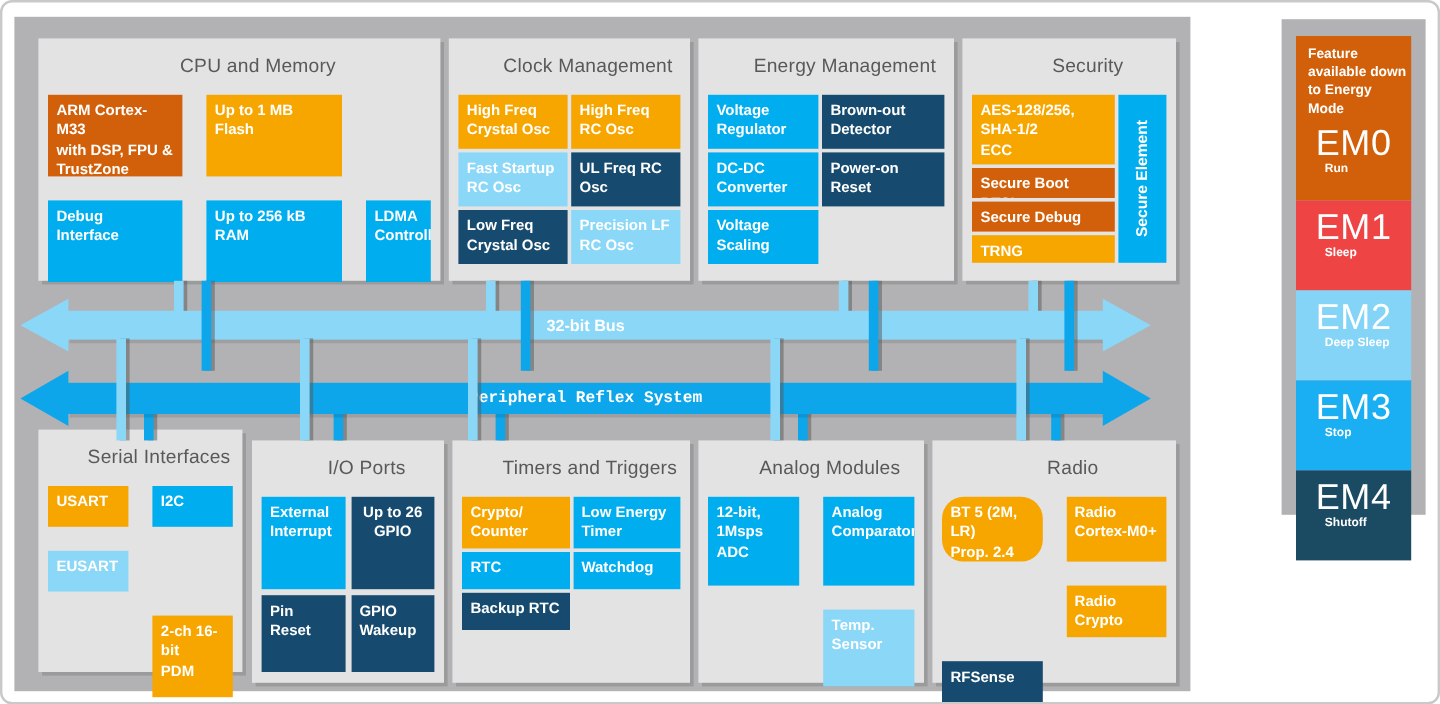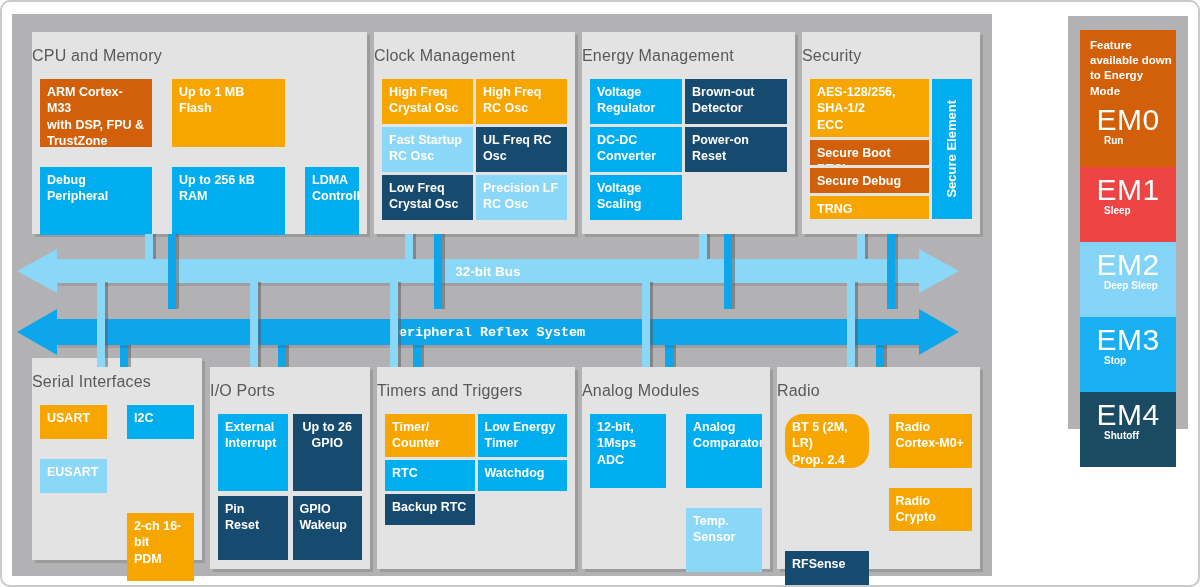--- a/index.html
+++ b/index.html
@@ -1,21 +1,21 @@
 <!DOCTYPE html>
 <html style="--orange: #f7a600; --darkorange: #d2600a; --blue: #00aeef; --lightblue: #8bd7f8; --navy: #164a6e; --buslight: #8bd7f8; --busdark: #0ea6ea; --panelgray: #b2b2b4; --sectiongray: #e3e3e3; --titlegray: #595959;"><head>
 <meta charset="utf-8">
 <style>
   html,body{margin:0;padding:0;background:#fff;font-family:"Liberation Sans","DejaVu Sans",sans-serif;}
   .canvas{position:relative;width:1196px;height:583px;margin:0;border:2px solid #c9c9c9;border-radius:10px;background:#ffffff;overflow:hidden;}
   .main-panel{position:absolute;left:10px;top:12px;width:980px;height:562px;background:var(--panelgray);}
   .legend{position:absolute;left:1066px;top:14px;width:120px;height:413px;background:var(--panelgray);}
 
   .sec{position:absolute;background:var(--sectiongray);box-shadow:3px 3px 0 rgba(0,0,0,0.13);}
-  .sec-title{height:32px;padding-top:15px;font-size:16px;color:var(--titlegray);letter-spacing:.2px;}
+  .sec-title{height:32px;padding-top:15px;text-align:center;font-size:16px;color:var(--titlegray);letter-spacing:.2px;margin-left:31px;}
   .sec-grid{display:grid;margin:0 8px;gap:20px;}
 
   .g-cpu{grid-template-columns:112px 113px 1fr;grid-template-rows:68px 68px;}
   .g-clock{grid-template-columns:1fr 1fr;grid-template-rows:45px 45px 45px;gap:3px;}
   .g-energy{grid-template-columns:92px 1fr;grid-template-rows:45px 45px 45px;gap:3px;}
   .g-security{grid-template-columns:1fr 40px;grid-template-rows:58px 25px 25px 23px;gap:3px;}
   .g-serial{grid-template-rows:34px 34px 68px;grid-template-columns:1fr 1fr;}
   .g-io{grid-template-columns:1fr 1fr;grid-template-rows:77px 64px;gap:5px;}
   .g-timers{grid-template-columns:1fr 1fr;grid-template-rows:43px 31px 31px;gap:3px;}
   .g-analog{grid-template-columns:1fr 1fr;grid-template-rows:74px 64px;}
@@ -63,21 +63,21 @@
   <div class="main-panel"></div>
 
   <div class="sec" style="left:30px;top:30px;width:335px;height:202px">
     <div class="sec-title">CPU and Memory</div>
     <div class="sec-grid g-cpu">
         <div class="blk c-darkorange" style="grid-area: 1 / 1;"><span>ARM Cortex-M33
 with DSP, FPU &amp;
 TrustZone</span></div>
         <div class="blk c-orange" style="grid-area: 1 / 2;"><span>Up to 1 MB Flash</span></div>
         <div class="blk c-blue" style="grid-area: 2 / 1;"><span>Debug
-Peripheral</span></div>
+Interface</span></div>
         <div class="blk c-blue" style="grid-area: 2 / 2;"><span>Up to 256 kB
 RAM</span></div>
         <div class="blk c-blue" style="grid-area: 2 / 3;"><span>LDMA
 Controller</span></div>
       </div>
   </div>
   <div class="sec" style="left:372px;top:30px;width:201px;height:202px">
     <div class="sec-title">Clock Management</div>
     <div class="sec-grid g-clock">
         <div class="blk c-orange" style="grid-area: 1 / 1;"><span>High Freq
@@ -139,21 +139,21 @@
         <div class="blk c-navy" style="grid-area: 1 / 2; text-align: center;"><span>Up to 26
 GPIO</span></div>
         <div class="blk c-navy" style="grid-area: 2 / 1;"><span>Pin Reset</span></div>
         <div class="blk c-navy" style="grid-area: 2 / 2;"><span>GPIO
 Wakeup</span></div>
       </div>
   </div>
   <div class="sec" style="left:375px;top:365px;width:198px;height:202px">
     <div class="sec-title">Timers and Triggers</div>
     <div class="sec-grid g-timers">
-        <div class="blk c-orange" style="grid-area: 1 / 1;"><span>Timer/
+        <div class="blk c-orange" style="grid-area: 1 / 1;"><span>Crypto/
 Counter</span></div>
         <div class="blk c-blue" style="grid-area: 1 / 2;"><span>Low Energy
 Timer</span></div>
         <div class="blk c-blue" style="grid-area: 2 / 1;"><span>RTC</span></div>
         <div class="blk c-blue" style="grid-area: 2 / 2;"><span>Watchdog</span></div>
         <div class="blk c-navy" style="grid-area: 3 / 1;"><span>Backup RTC</span></div>
       </div>
   </div>
   <div class="sec" style="left:580px;top:365px;width:188px;height:202px">
     <div class="sec-title">Analog Modules</div>

